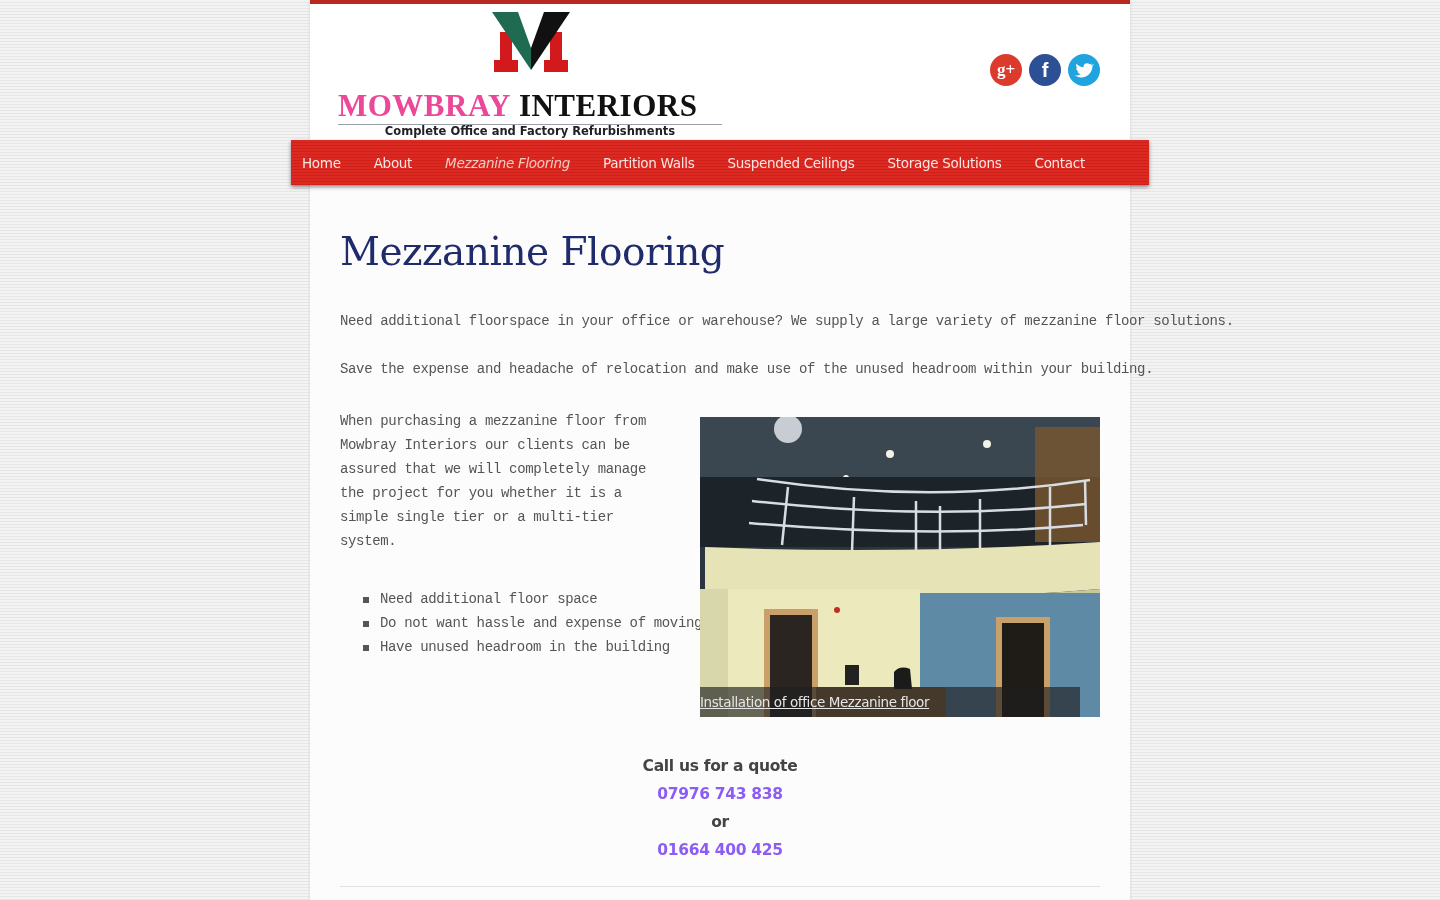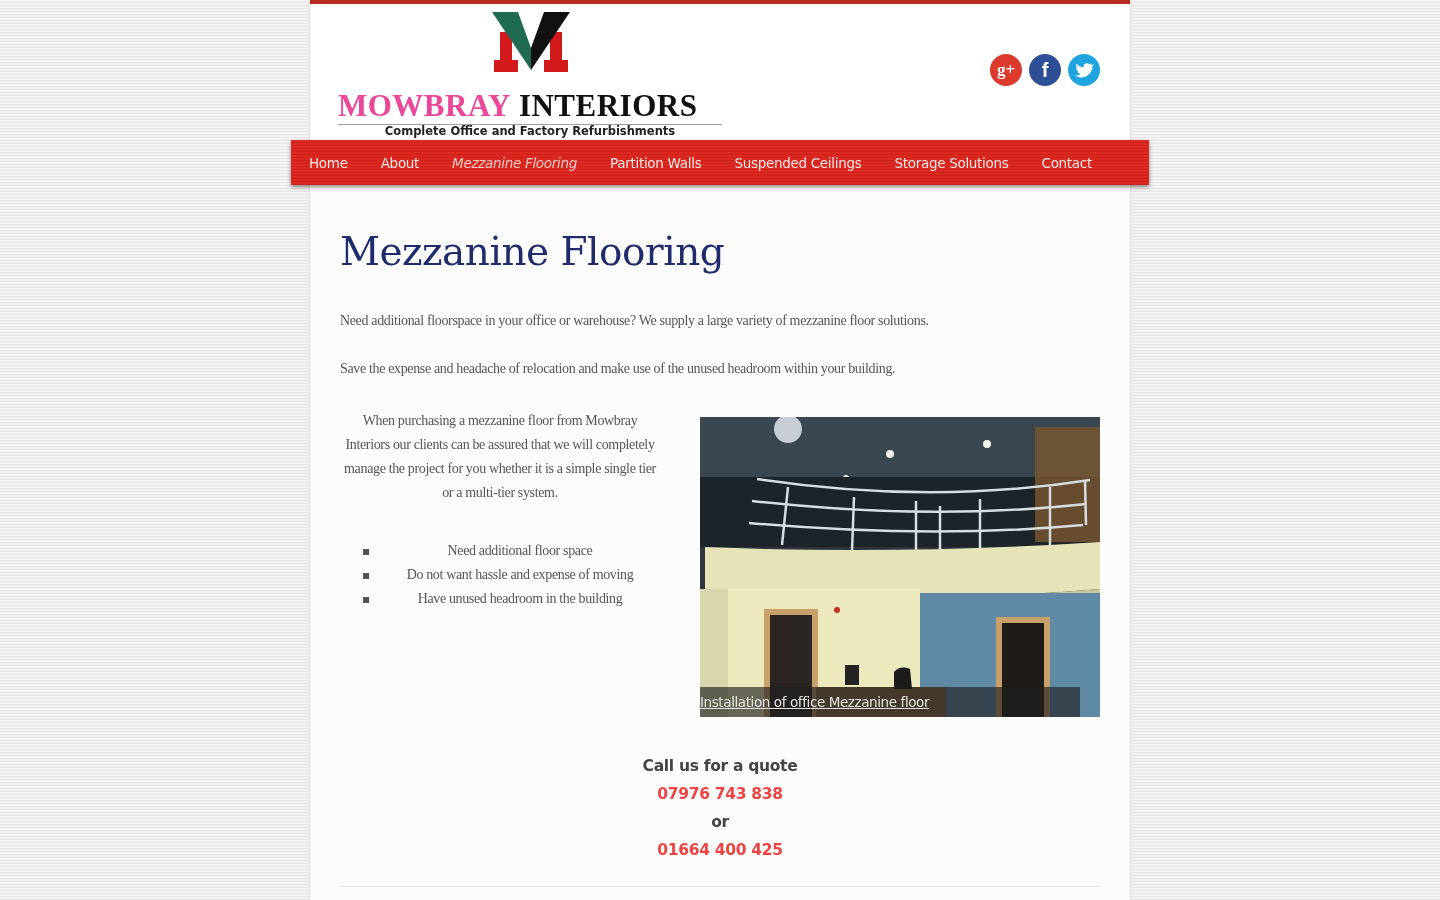--- a/index.html
+++ b/index.html
@@ -40,33 +40,33 @@
     color: #fff; font-family: "Liberation Serif", serif; font-weight: bold; cursor: pointer;
   }
   .ico.gplus { background: #dd3a2e; font-size: 17px; }
   .ico.fb { background: #2d4f95; font-size: 20px; font-family: "Liberation Sans", sans-serif; }
   .ico.tw { background: #1fa4df; }
   .nav {
     position: absolute; left: 291px; top: 140px; width: 858px; height: 45px;
     background-color: #d9251d;
     background-image: repeating-linear-gradient(to bottom, #dc2a22 0px, #dc2a22 2px, #cf211a 2px, #cf211a 3px);
     box-shadow: 0 2px 4px rgba(0,0,0,0.45);
-    display: flex; align-items: center; padding-left: 18px;
+    display: flex; align-items: center; padding-left: 11px;
   }
   .nav a {
     color: #fbe6e4; text-decoration: none; font-size: 14.5px; margin-right: 33px;
     font-family: "DejaVu Sans", sans-serif; font-size: 13.5px; letter-spacing: -0.3px;
   }
   .nav a.active { font-style: italic; color: #f6c9c5; }
   .content { position: absolute; left: 30px; top: 222px; width: 760px; color: #555; }
   h1 {
     font-family: "DejaVu Serif", serif; font-weight: normal; color: #1f2b6b;
     font-size: 39px; letter-spacing: -0.5px; line-height: 52px;
   }
-  .intro { font-family: Liberation Serif, serif; font-size: 14px; letter-spacing: -0.35px; color: #555; text-align: center; }
+  .intro { font-family: Liberation Mono, monospace; font-size: 14px; letter-spacing: -0.35px; color: #555; }
   .p1 { position: absolute; top: 87px; white-space: nowrap; }
   .p2 { position: absolute; top: 135px; white-space: nowrap; }
   .left-col { position: absolute; top: 183px; left: 0; width: 320px; }
   .left-col p { line-height: 24px; }
   .left-col ul { margin-top: 34px; margin-left: 40px; list-style: none; }
   .left-col li { line-height: 24px; position: relative; white-space: nowrap; }
   .left-col li::before {
     content: ""; position: absolute; left: -17px; top: 10px; width: 6px; height: 6px; background: #555;
   }
   .photo {
@@ -79,21 +79,21 @@
     background: rgba(30,30,30,0.65); color: #e5e5e5;
     font-family: "DejaVu Sans", sans-serif; font-size: 13.5px; letter-spacing: -0.4px;
     padding-left: 0; line-height: 30px; text-decoration: underline;
   }
   .cta {
     position: absolute; top: 526px; left: 0; width: 760px; text-align: center;
     font-family: "DejaVu Sans", sans-serif; font-weight: bold; font-size: 15.5px; letter-spacing: -0.3px;
   }
   .cta div { line-height: 28px; }
   .cta .label { color: #444; }
-  .cta .phone { color: #ef4444; cursor: pointer; text-align: center; }
+  .cta .phone { color: #8b5cf6; cursor: pointer; text-align: center; }
   .rule { position: absolute; top: 660px; left: 0; width: 760px; height: 1px; background: #e2e2e2; }
 </style>
 </head>
 <body>
 
 <div class="page">
   <div class="header">
     <div class="logo">
       <svg class="logo-mark" viewBox="0 0 82 62" width="82" height="62">
         <rect x="4" y="48" width="24" height="12" fill="#d2191b"></rect>

